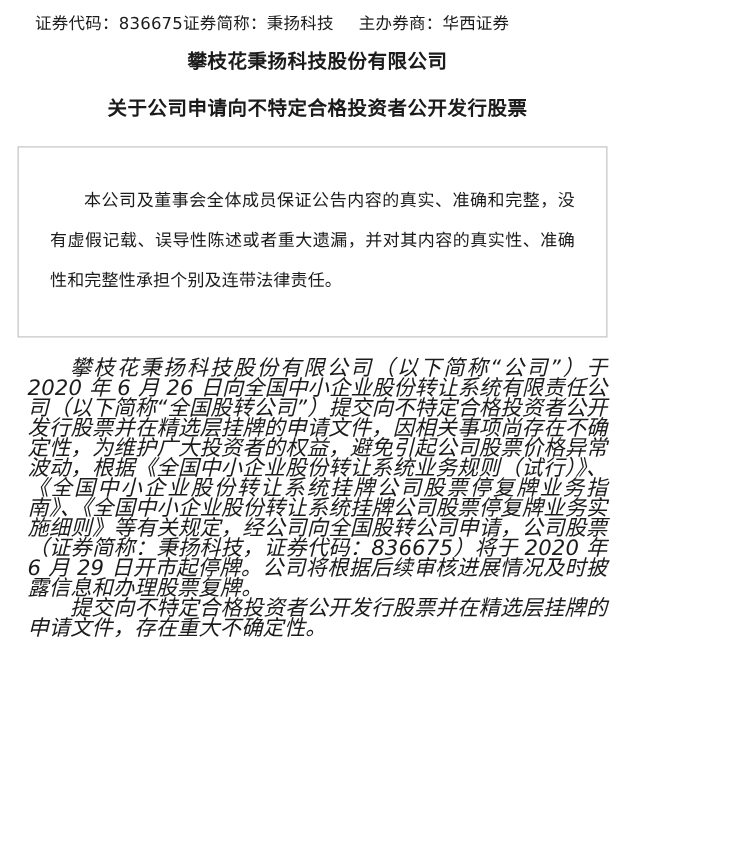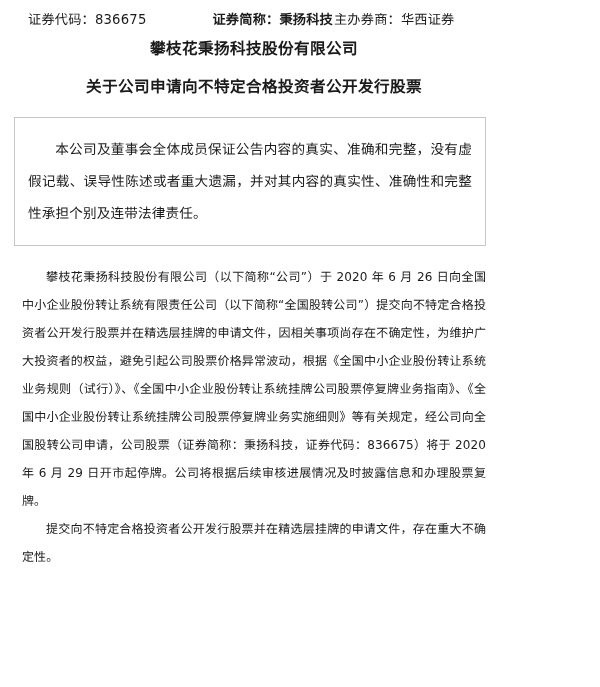--- a/index.html
+++ b/index.html
@@ -32,25 +32,23 @@
     line-height: 1;
     padding: 13px 0 0 0;
     margin: 0 0 0 0;
     white-space: nowrap;
     letter-spacing: 0.2px;
   }
   .doc-header .hdr-code {
     margin-left: 28px;
   }
   .doc-header .hdr-abbr {
-    margin-left: 66px;
-    font-weight: bold;
   }
   .doc-header .hdr-broker {
-    margin-left: 1px;
+    margin-left: 20px;
   }
 
   
   .title-block {
     margin-top: 16px;
     text-align: center;
   }
   .title-line {
     font-weight: bold;
     font-size: 15.6px;
@@ -68,36 +66,37 @@
     border: 1px solid #c6c6c6;
     box-sizing: border-box;
     padding: 11px 9px 12px 9px;
   }
   .disclaimer-text {
     font-size: 13.6px;
     line-height: 32px;
     text-align: justify;
     text-justify: inter-ideograph;
     text-indent: 2em;
-    margin: 4px;
+    margin: 16px;
     letter-spacing: 0.15px;
   }
 
   
   .body-block {
     margin: 17px 22px 0 22px;
   }
   .body-para {
-    font-size: 12px;
-    line-height: 28px;
+    font-size: 17px;
+    line-height: 16px;
     text-align: justify;
     text-justify: inter-ideograph;
     text-indent: 2em;
     margin: 0;
     letter-spacing: 0.1px;
+    font-style: italic;
   }
   .body-para + .body-para {
     margin-top: 0;
   }
 </style>
 </head>
 <body>
 
 <div class="page">
 

